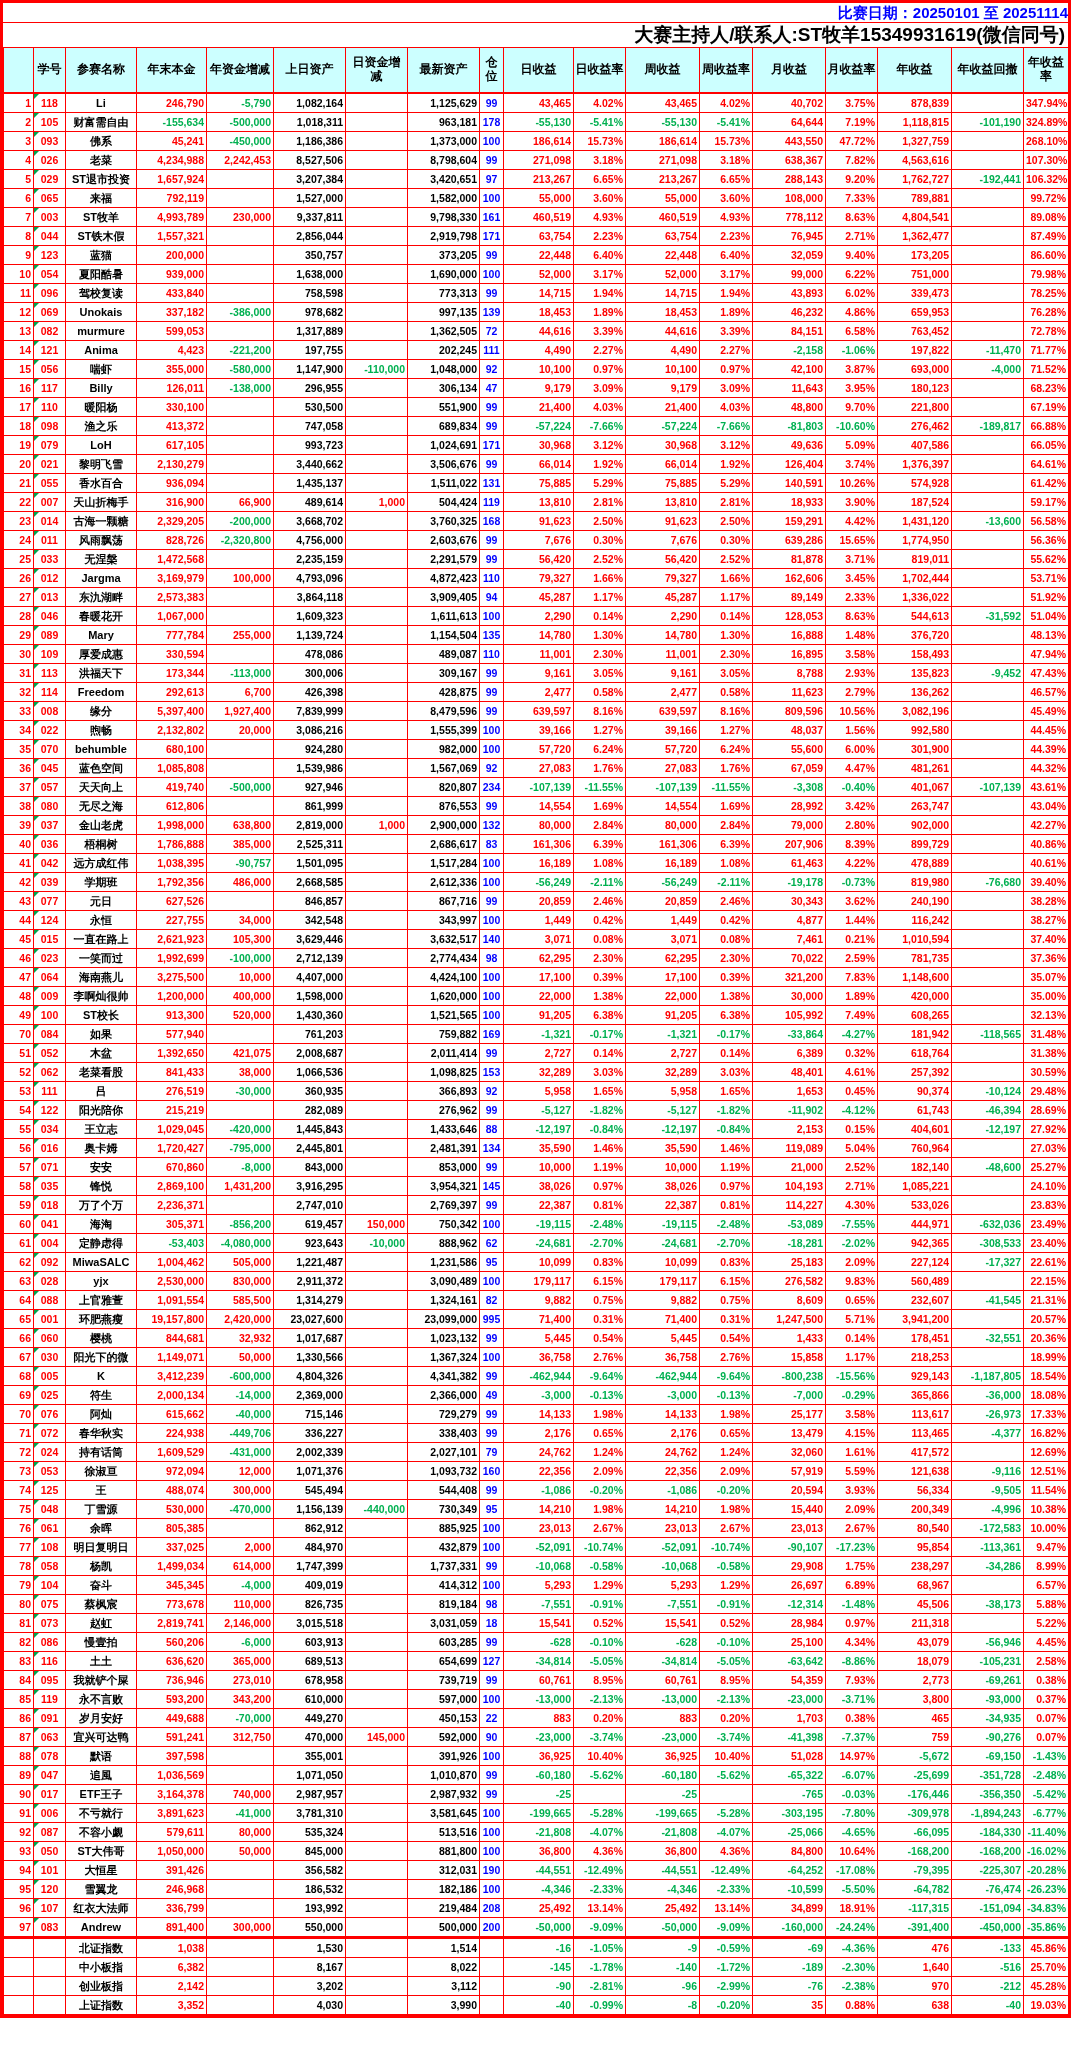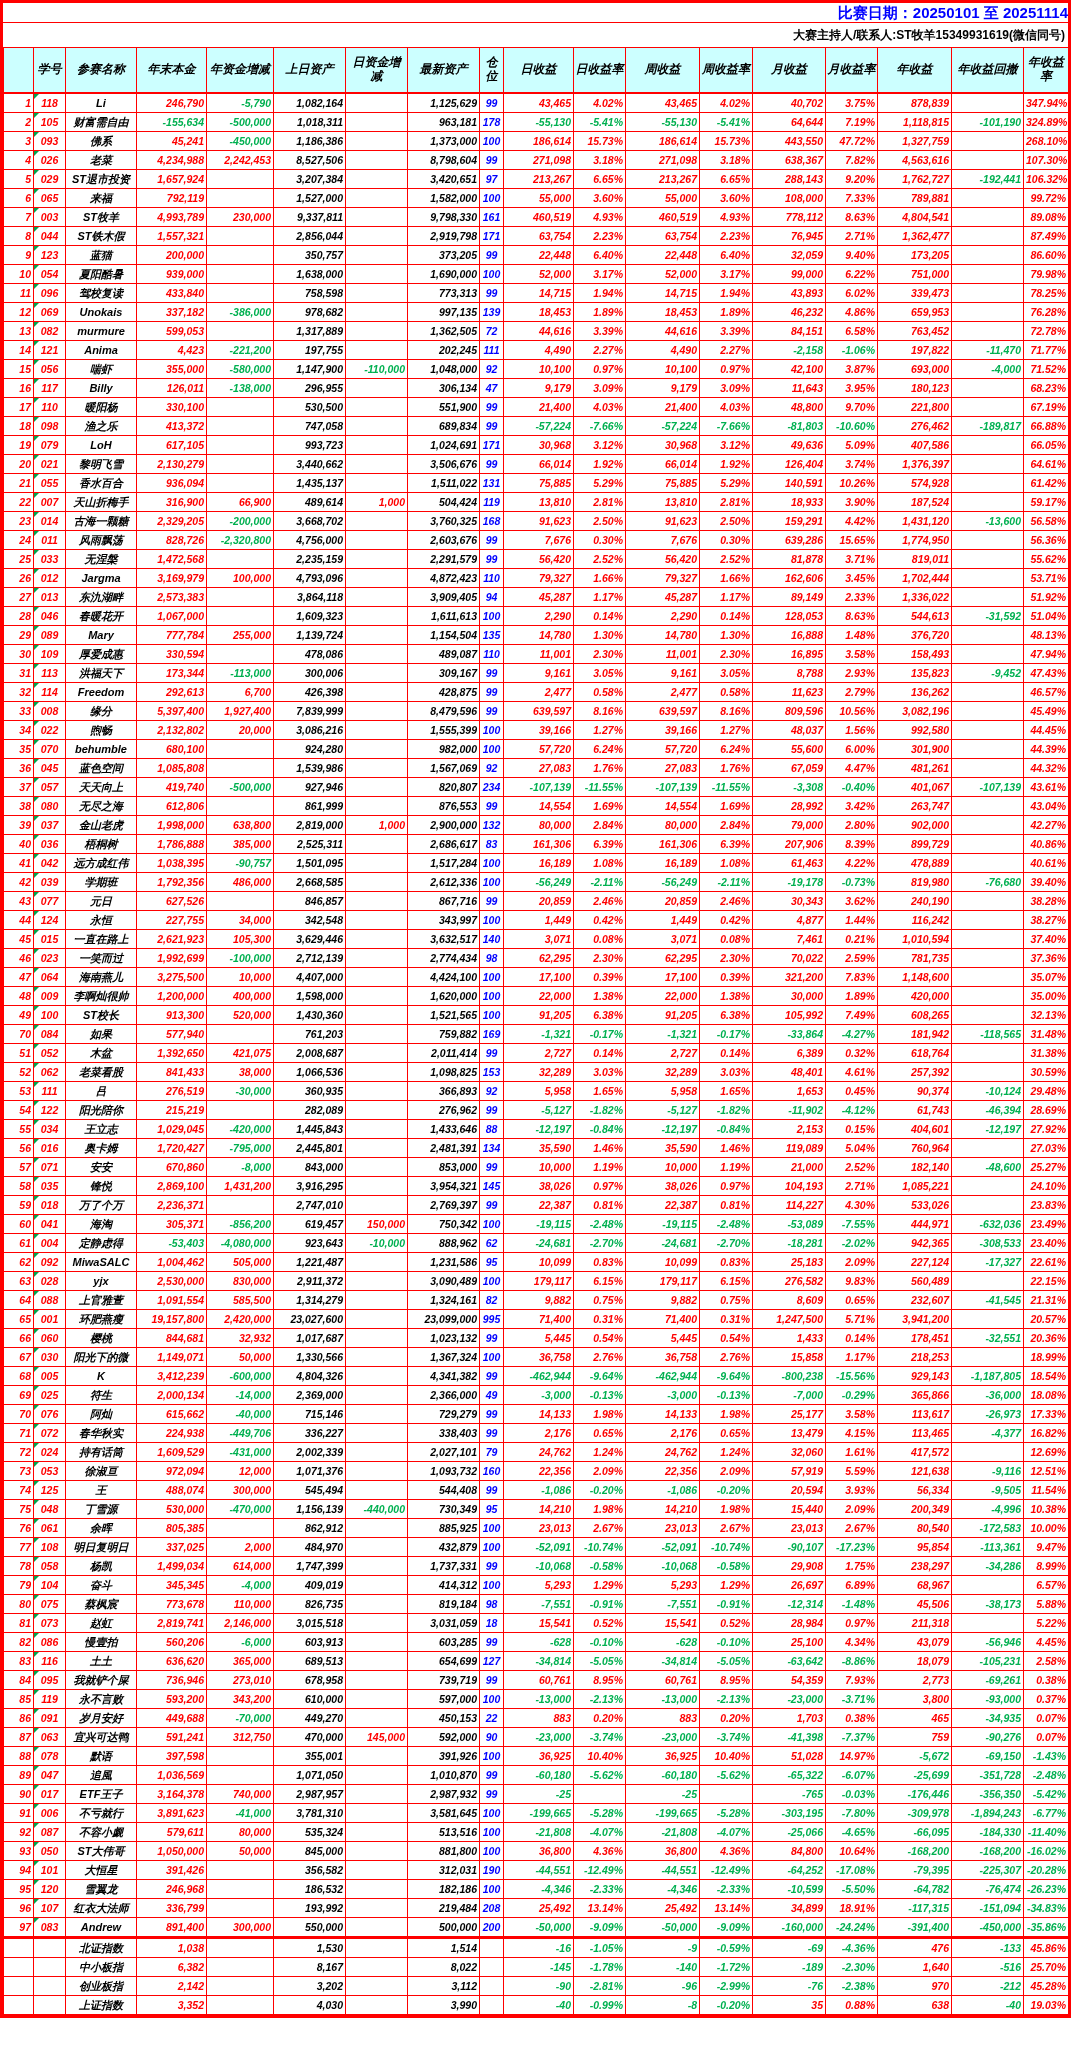--- a/index.html
+++ b/index.html
@@ -1,21 +1,21 @@
 <!DOCTYPE html>
 <html><head>
 <meta charset="utf-8">
 <style>
   html,body{margin:0;padding:0;background:#ffffff;}
   body{width:1071px;font-family:"Liberation Sans","DejaVu Sans",sans-serif;}
   .frame{width:1065px;border:3px solid #FF0000;background:#fff;}
   .title{height:46px;line-height:46px;text-align:center;color:#FF0000;font-size:36px;font-weight:bold;letter-spacing:1px;border-bottom:2px solid #FF0000;}
   .dateline{height:19px;line-height:19px;text-align:right;color:#0000FF;font-size:15px;font-weight:bold;border-bottom:1px solid #FF0000;}
-  .hostline{height:24px;line-height:24px;text-align:right;color:#000;font-size:12px;font-weight:bold;padding-right:3px;}
-  table{border-collapse:collapse;table-layout:fixed;width:1065px;font-style:italic;}
+  .hostline{height:24px;line-height:24px;text-align:right;color:#000;font-size:19px;font-weight:bold;padding-right:3px;}
+  table{border-collapse:collapse;table-layout:fixed;width:1065px;}
   col.c0{width:30px}col.c1{width:32px}col.c2{width:71px}col.c3{width:70px}col.c4{width:67px}
   col.c5{width:72px}col.c6{width:62px}col.c7{width:72px}col.c8{width:24px}col.c9{width:70px}
   col.c10{width:52px}col.c11{width:74px}col.c12{width:53px}col.c13{width:73px}col.c14{width:52px}
   col.c15{width:74px}col.c16{width:72px}col.c17{width:45px}
   th,td{border:1px solid #FF0000;padding:0 2px;overflow:hidden;white-space:nowrap;}
   thead th{background:#CCFFFF;color:#000;font-size:12px;font-weight:bold;height:44px;text-align:center;vertical-align:middle;white-space:normal;line-height:1.15;padding:0 1px;border-bottom:2px solid #FF0000;}
   tbody td{height:18px;font-size:10.5px;font-weight:bold;line-height:18px;}
   td.ar{text-align:right;}
   td.ac{text-align:center;}
   td.name{font-size:11px;}

